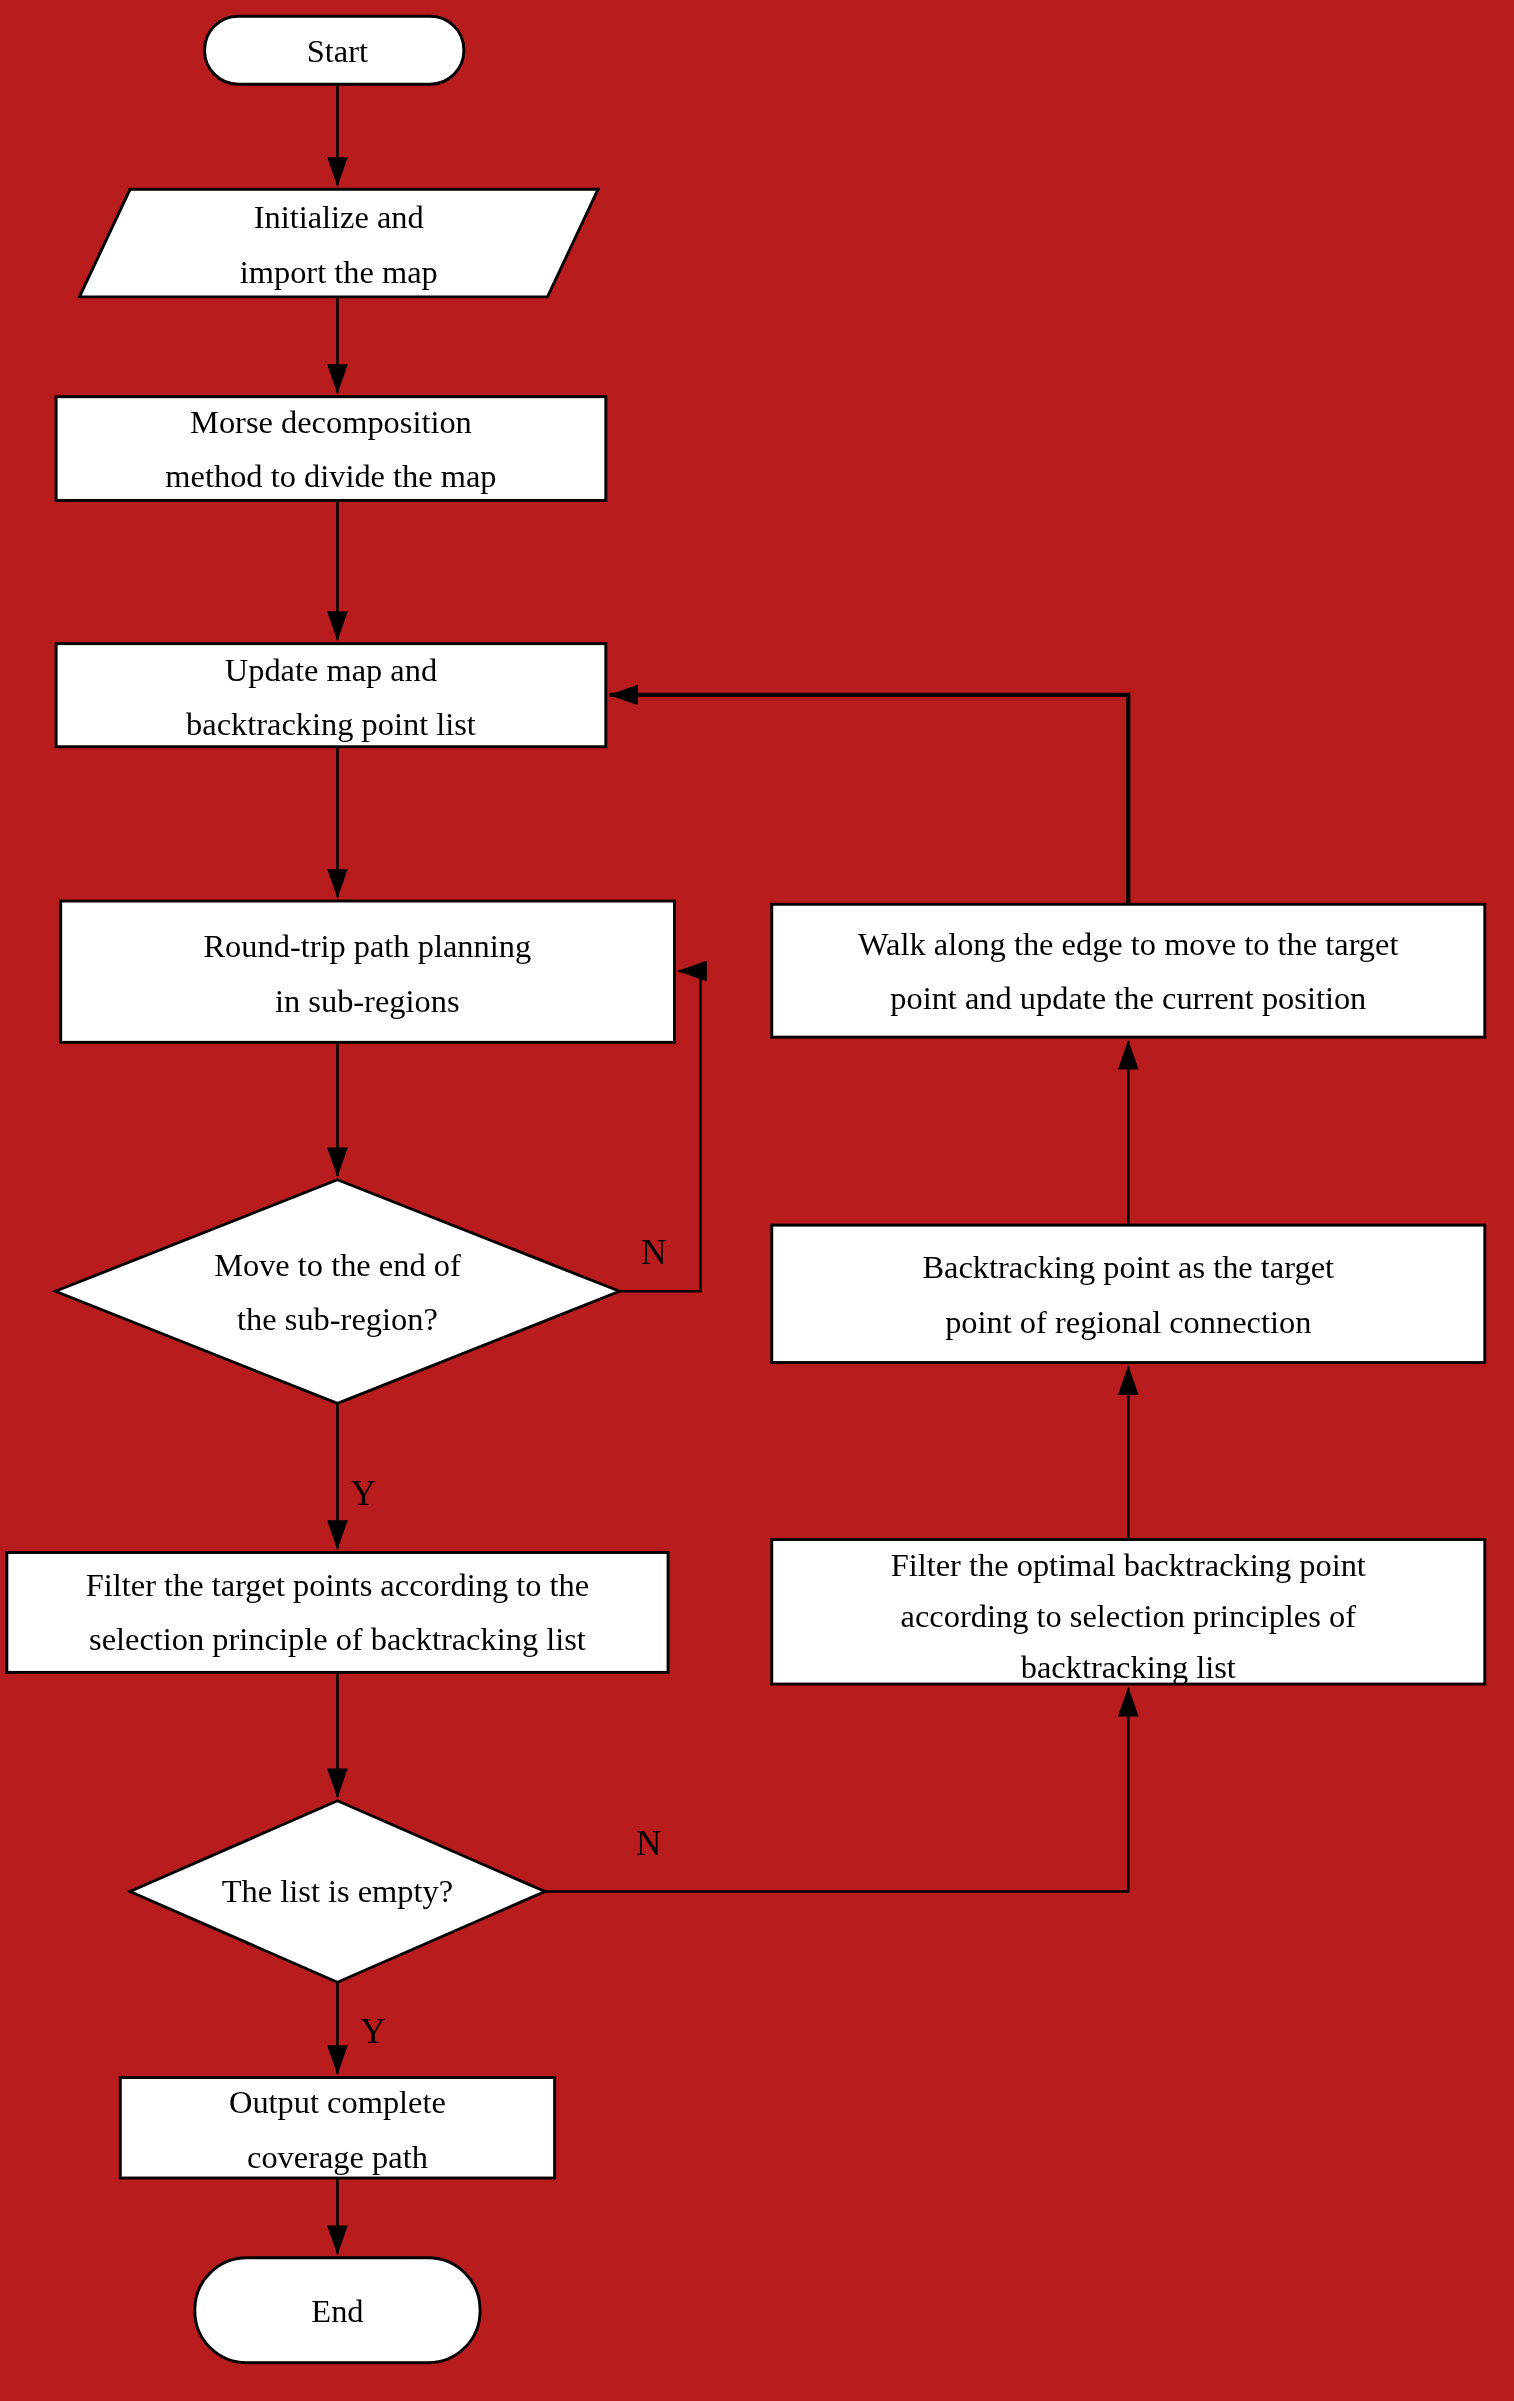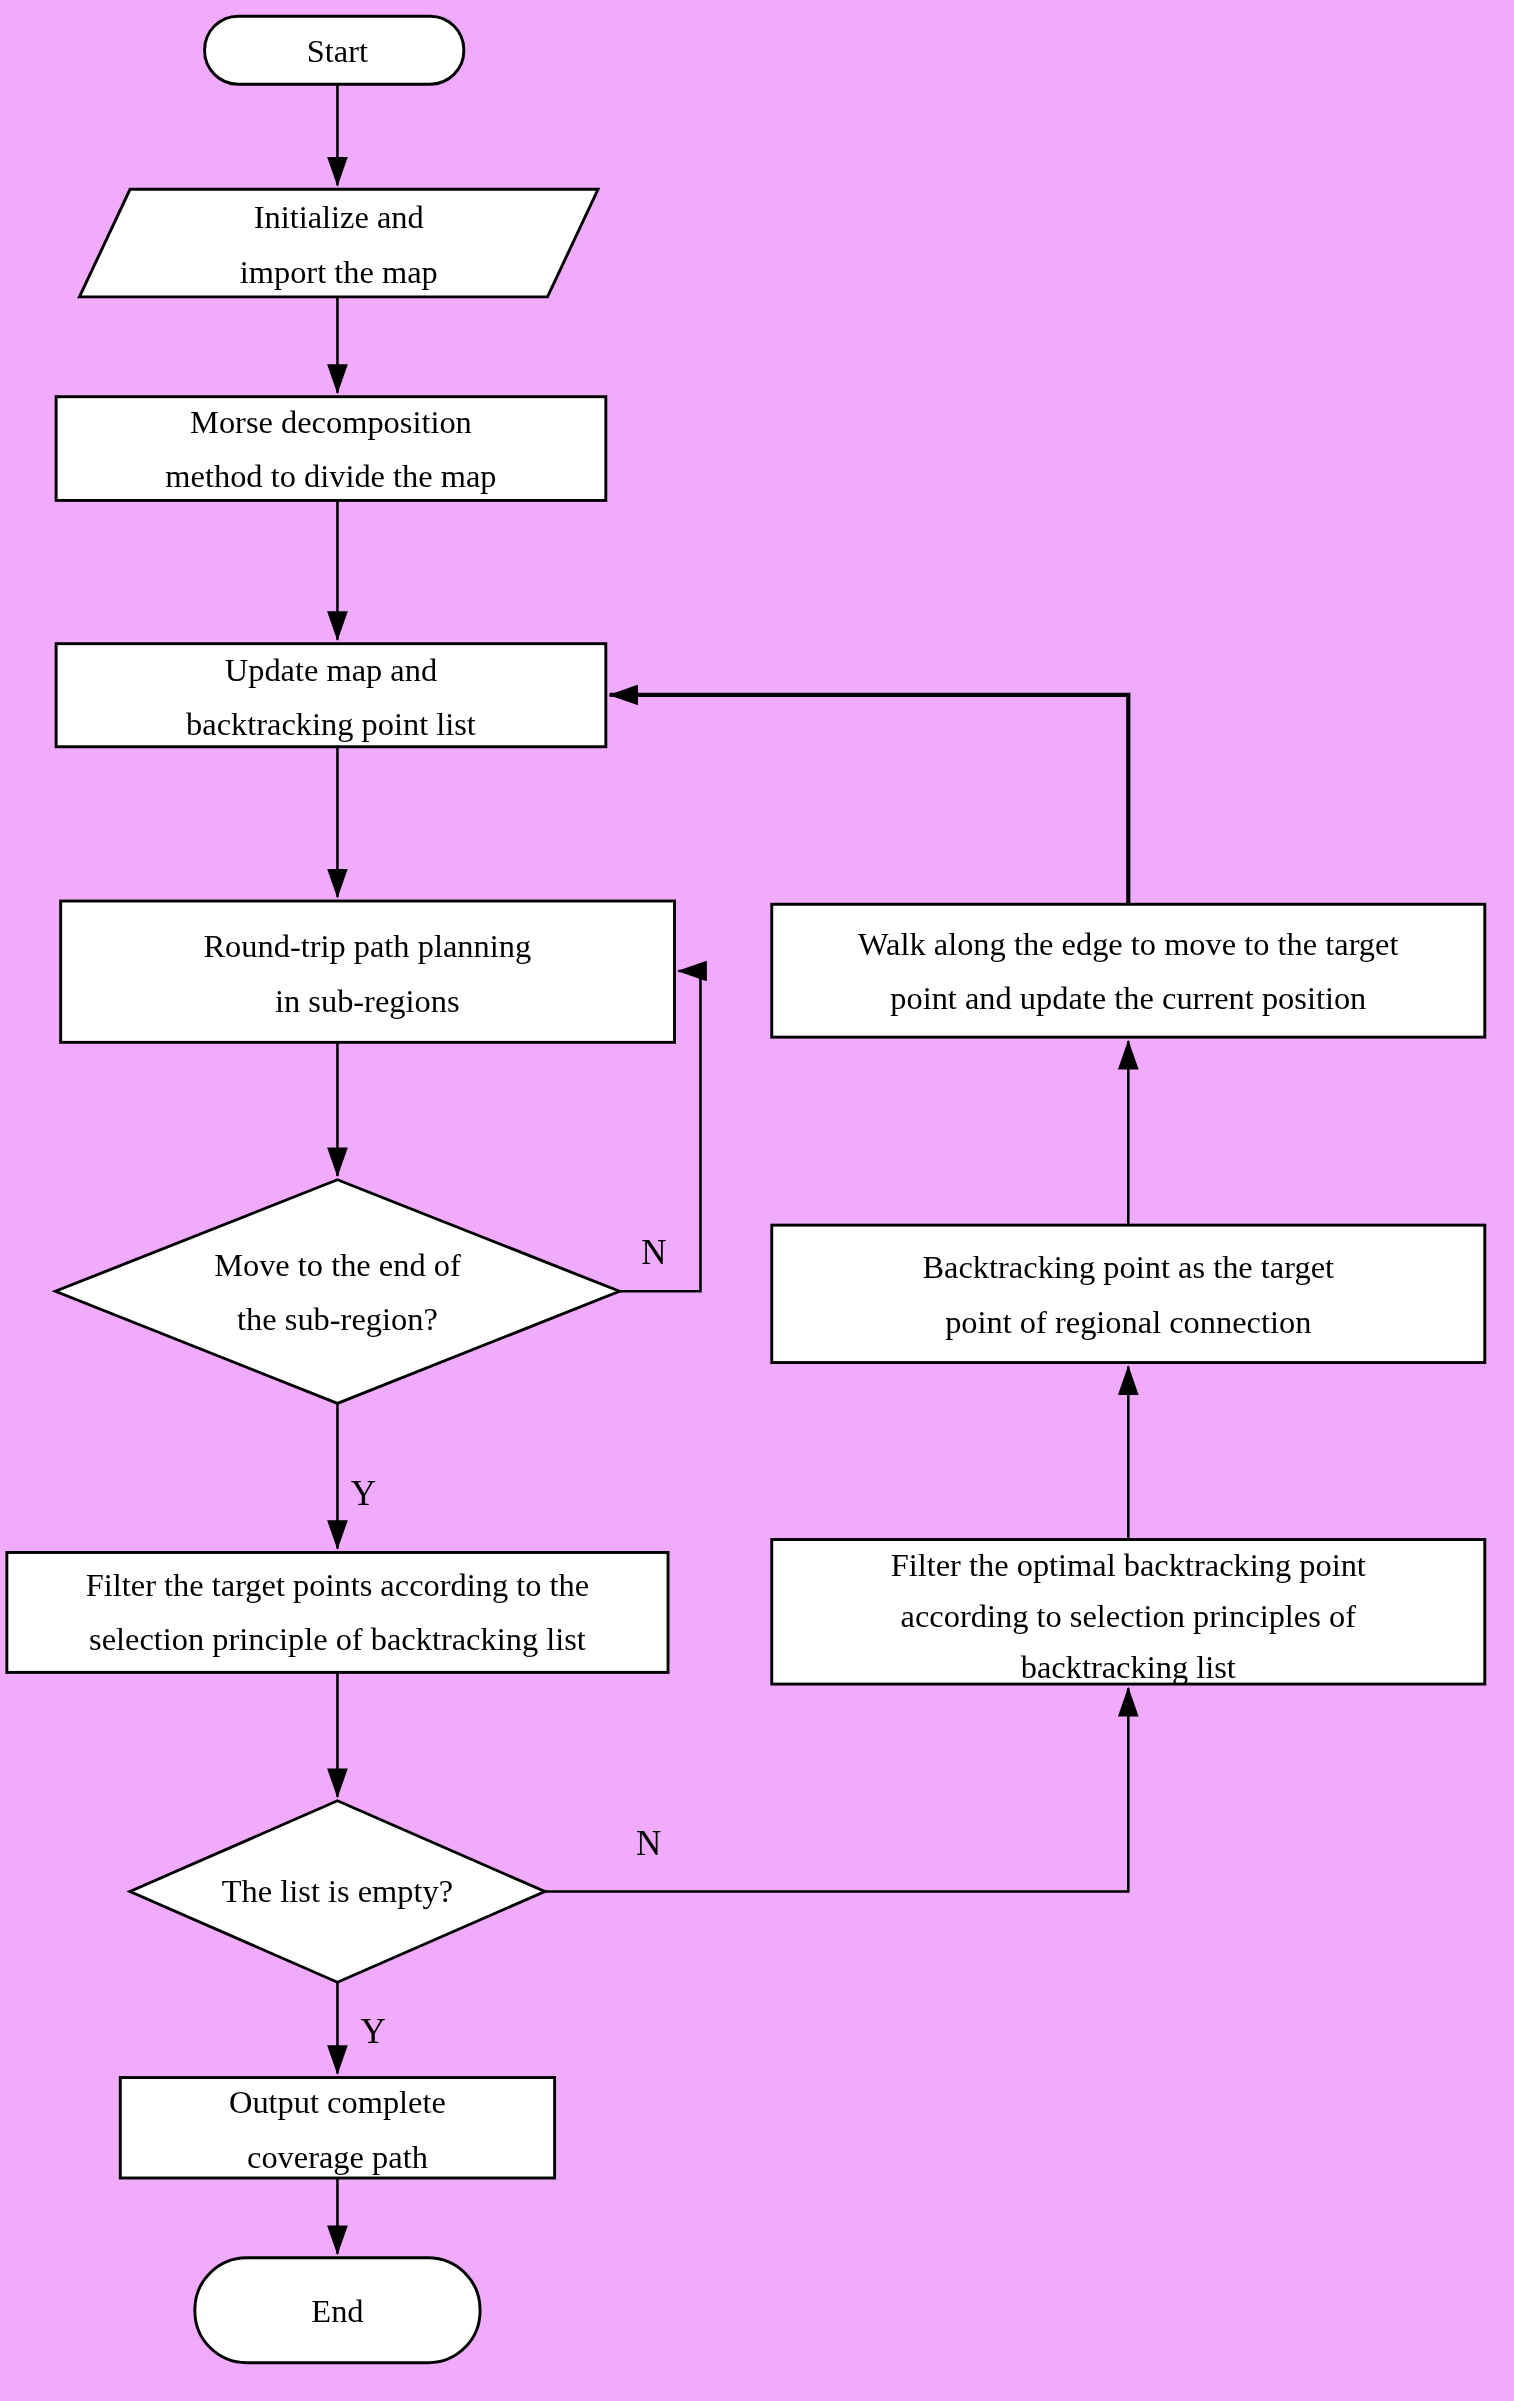--- a/index.html
+++ b/index.html
@@ -6,21 +6,21 @@
     margin: 0;
     padding: 0;
     background: #ffffff;
     width: 1515px;
     height: 2401px;
     overflow: hidden;
   }
   .canvas-wrap {
     width: 1515px;
     height: 2401px;
-    background: #f0abfc;
+    background: #b91c1c;
   }
   svg {
     display: block;
   }
   .shape {
     fill: #ffffff;
     stroke: #000000;
     stroke-width: 4.5;
   }
   .edge {

